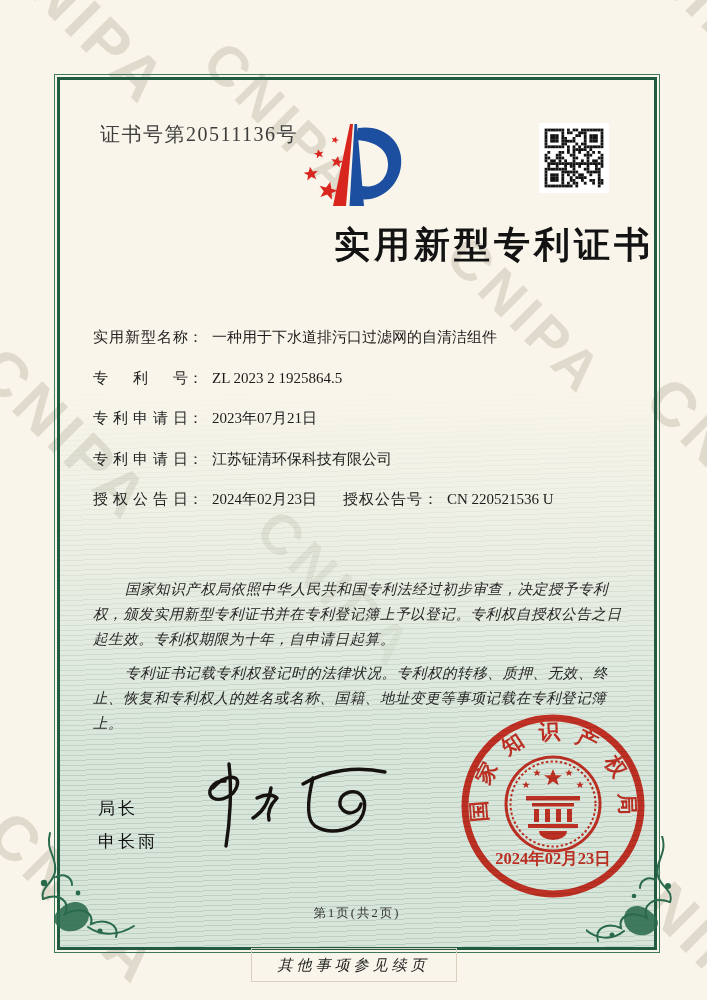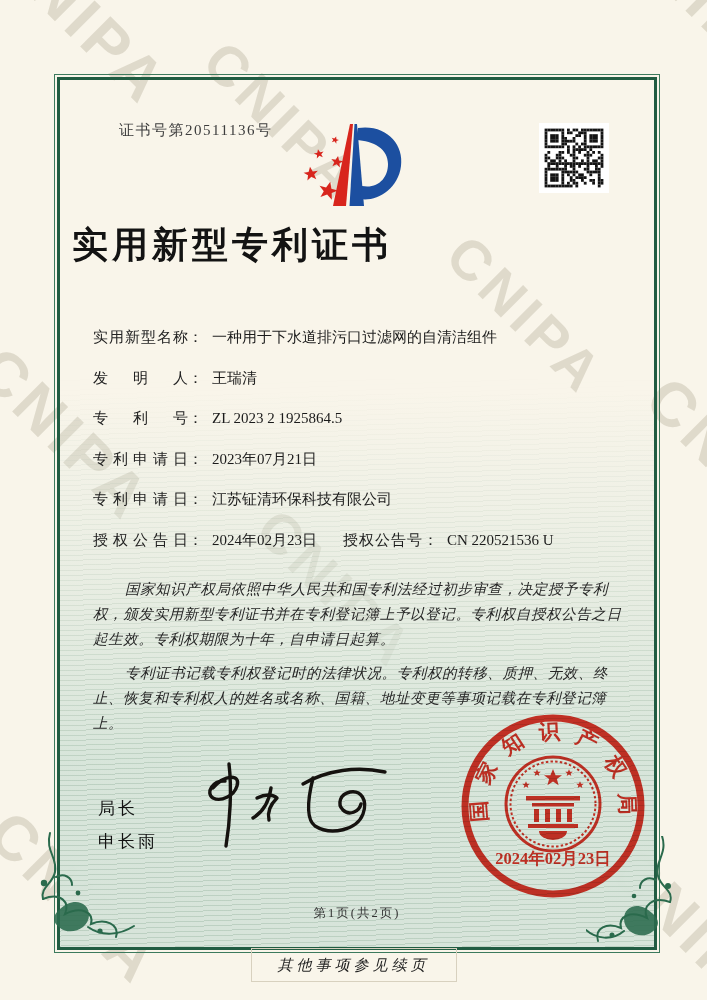--- a/index.html
+++ b/index.html
@@ -21,25 +21,25 @@
     border:3px solid #215c42;outline:1px solid #3c7a5d;outline-offset:2px;
     background:transparent;
   }
   .gtint{position:absolute;inset:0;pointer-events:none;
     background:linear-gradient(180deg,rgba(222,233,224,0) 0%,rgba(222,233,224,0) 36%,
       rgba(219,231,221,0.50) 56%,rgba(213,228,217,0.92) 78%,#d7e4da 100%);}
   .glines{position:absolute;inset:0;pointer-events:none;
     background:repeating-linear-gradient(178deg,rgba(96,138,108,0.22) 0 1px,transparent 1px 5px);
     -webkit-mask-image:linear-gradient(180deg,transparent 0 34%,rgba(0,0,0,.45) 56%,#000 80%);
     mask-image:linear-gradient(180deg,transparent 0 34%,rgba(0,0,0,.45) 56%,#000 80%);}
-  .cert-no{position:absolute;left:40px;top:41px;font-size:15px;letter-spacing:1.5px;color:#3d3d3d;margin-left:19px;}
+  .cert-no{position:absolute;left:40px;top:41px;font-size:20px;letter-spacing:1.5px;color:#3d3d3d;}
   .logo{position:absolute;left:226px;top:32px;}
   .qr{position:absolute;left:479px;top:43px;background:#fff;line-height:0;}
   .title{
-    position:absolute;left:12px;right:0;top:141px;text-align:left;
+    position:absolute;left:12px;right:0;top:141px;text-align:right;
     font-size:36px;font-weight:bold;letter-spacing:4px;color:#131313;
   }
   .fields{position:absolute;left:33px;top:205px;width:545px;font-size:15px;margin-top:43px;}
   .frow{position:relative;height:40.6px;white-space:nowrap;}
   .flabel{
     display:inline-block;width:95px;vertical-align:top;
     text-align:justify;text-align-last:justify;text-justify:inter-character;color:#222;
   }
   .fcolon{display:inline-block;color:#222;}
   .fvalue{display:inline-block;margin-left:9px;color:#1b1b1b;}
@@ -357,23 +357,20 @@
         </svg>
     </div>
 
     <div class="title">实用新型专利证书</div>
 
     <div class="fields">
       <div class="frow">
         <span class="flabel">实用新型名称</span><span class="fcolon">：</span><span class="fvalue">一种用于下水道排污口过滤网的自清洁组件</span>
       </div>
       <div class="frow">
-        <span class="flabel">发明人</span><span class="fcolon">：</span><span class="fvalue">王瑞清</span>
-      </div>
-      <div class="frow">
         <span class="flabel">专利号</span><span class="fcolon">：</span><span class="fvalue">ZL 2023 2 1925864.5</span>
       </div>
       <div class="frow">
         <span class="flabel">专利申请日</span><span class="fcolon">：</span><span class="fvalue">2023年07月21日</span>
       </div>
       <div class="frow">
         <span class="flabel">专利申请日</span><span class="fcolon">：</span><span class="fvalue">江苏钲清环保科技有限公司</span>
       </div>
       <div class="frow">
         <span class="flabel">授权公告日</span><span class="fcolon">：</span><span class="fvalue">2024年02月23日</span>

